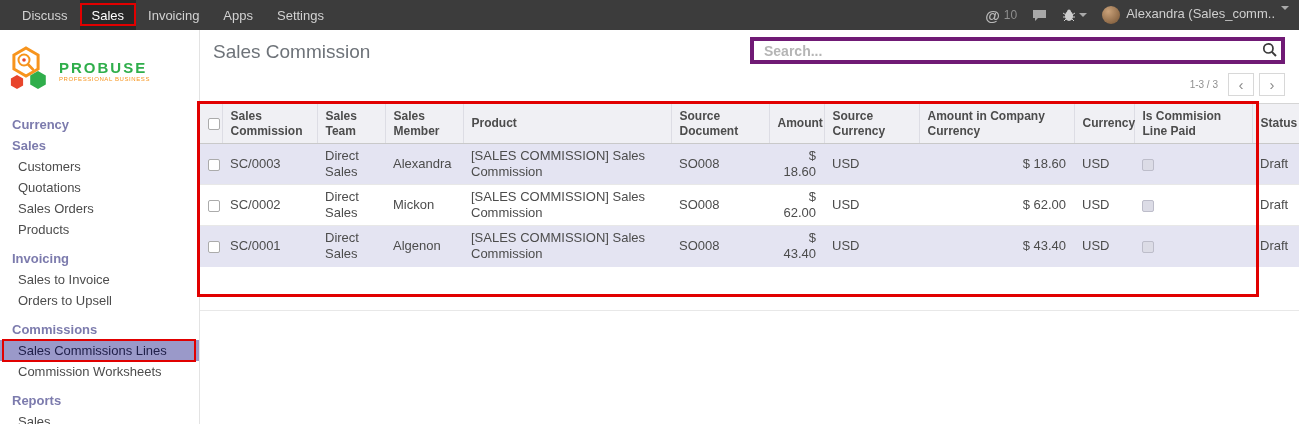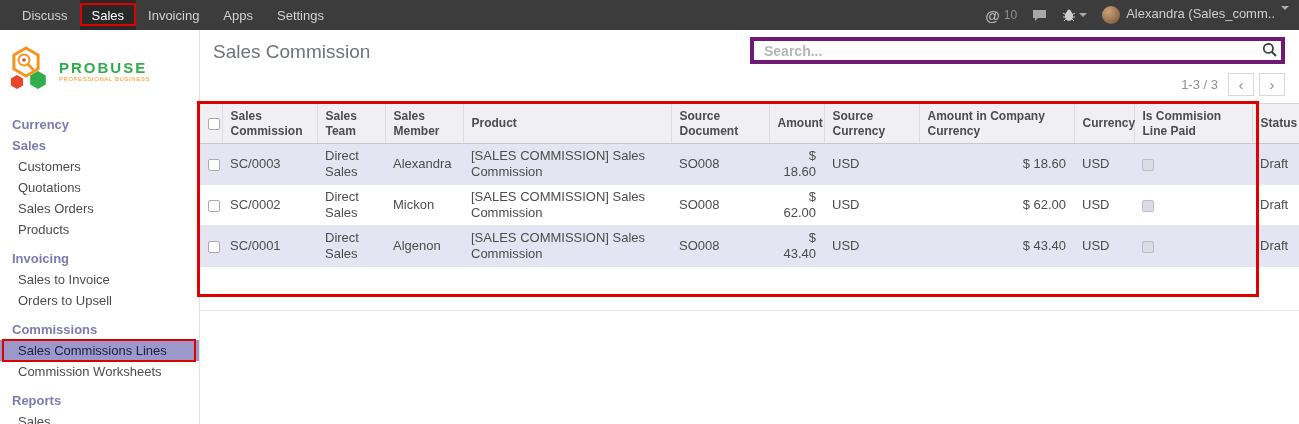--- a/index.html
+++ b/index.html
@@ -54,21 +54,21 @@
   .view-title { position:absolute; left:13px; top:11px; font-size:19px;
                 font-weight:400; color:#6e7379; }
   .searchbox { position:absolute; right:14px; top:7px; width:535px; height:27px; }
   .searchbox input { width:100%; height:100%; border:4px solid #701a75;
                      padding:0 32px 0 10px; font-size:14px; color:#555;
                      font-family:"Liberation Sans", sans-serif; outline:none;font-weight:bold; }
   .searchbox input::placeholder { color:#b5b5b5; }
   .search-ico { position:absolute; right:7px; top:5px; cursor:pointer; }
   .pager { position:absolute; right:14px; top:43px; display:flex;
            align-items:center; gap:10px; }
-  .pager-range { color:#8f8f8f; font-size:13px; }
+  .pager-range { color:#8f8f8f; font-size:10px; }
   .pg-btns { display:flex; gap:5px; }
   .pg-btns button { width:26px; height:23px; border:1px solid #d8d8d8;
                     background:#fff; color:#8a8a8a; font-size:15px;
                     line-height:1; cursor:pointer;
                     font-family:"Liberation Sans", sans-serif; }
 
   
   .table-wrap { position:relative; }
   table.list { width:1099px; border-collapse:collapse; table-layout:fixed; }
   table.list th { background:#f0f0f4; font-size:12px; font-weight:bold;

